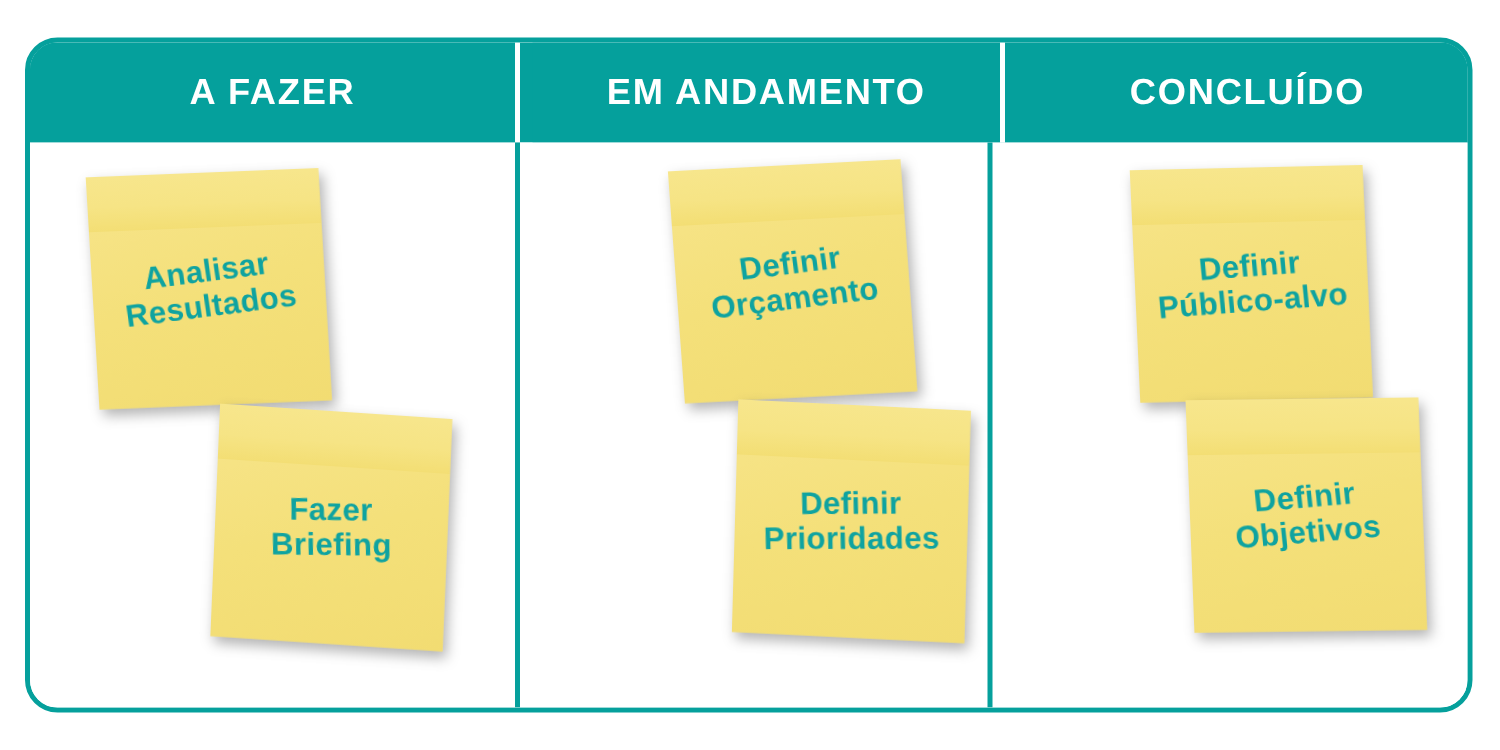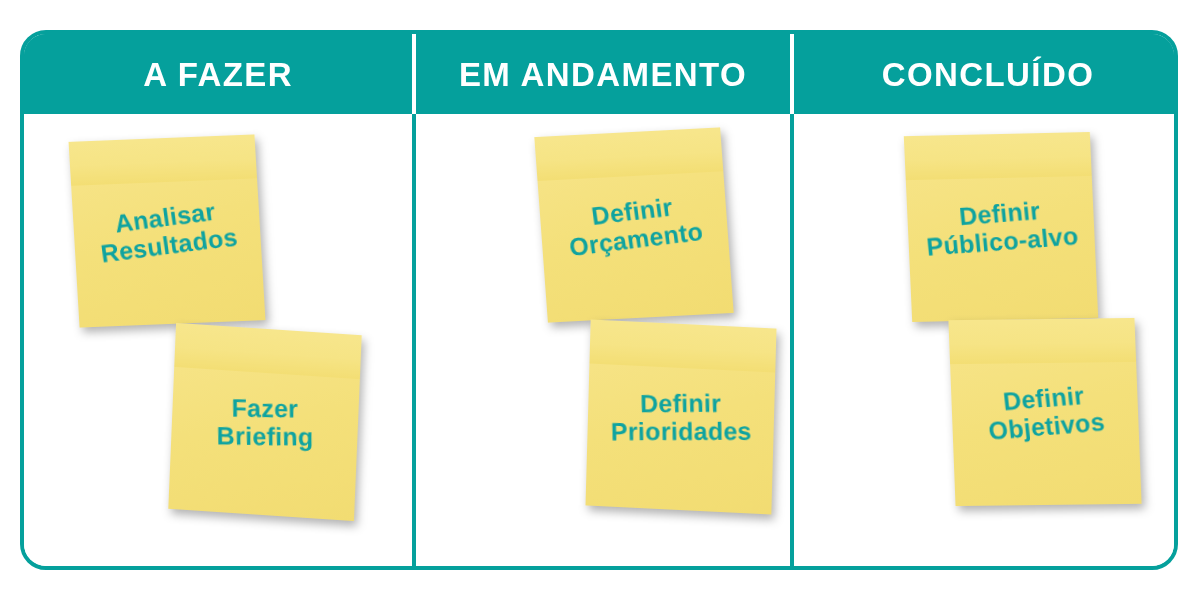--- a/index.html
+++ b/index.html
@@ -41,31 +41,31 @@
   .head-cell {
     flex: 0 0 auto;
     height: 100%;
     display: flex;
     align-items: center;
     justify-content: center;
     background: #05A09C;
     box-sizing: border-box;
   }
   .head-cell.c0 { width: 388px; }
-  .head-cell.c1 { width: 374px; }
+  .head-cell.c1 { width: 374px; margin-left: 10px; }
   .head-cell.c2 { width: 388px; text-align: right; }
   .head-gap {
     flex: 0 0 auto;
     width: 4px;
     height: 100%;
     background: #ffffff;
   }
   .head-title {
     color: #ffffff;
-    font-size: 33px;
+    font-size: 29px;
     font-weight: bold;
     letter-spacing: 1.4px;
     line-height: 1;
     white-space: nowrap;
     text-transform: uppercase;
   }
 
   
   #body {
     position: absolute;

